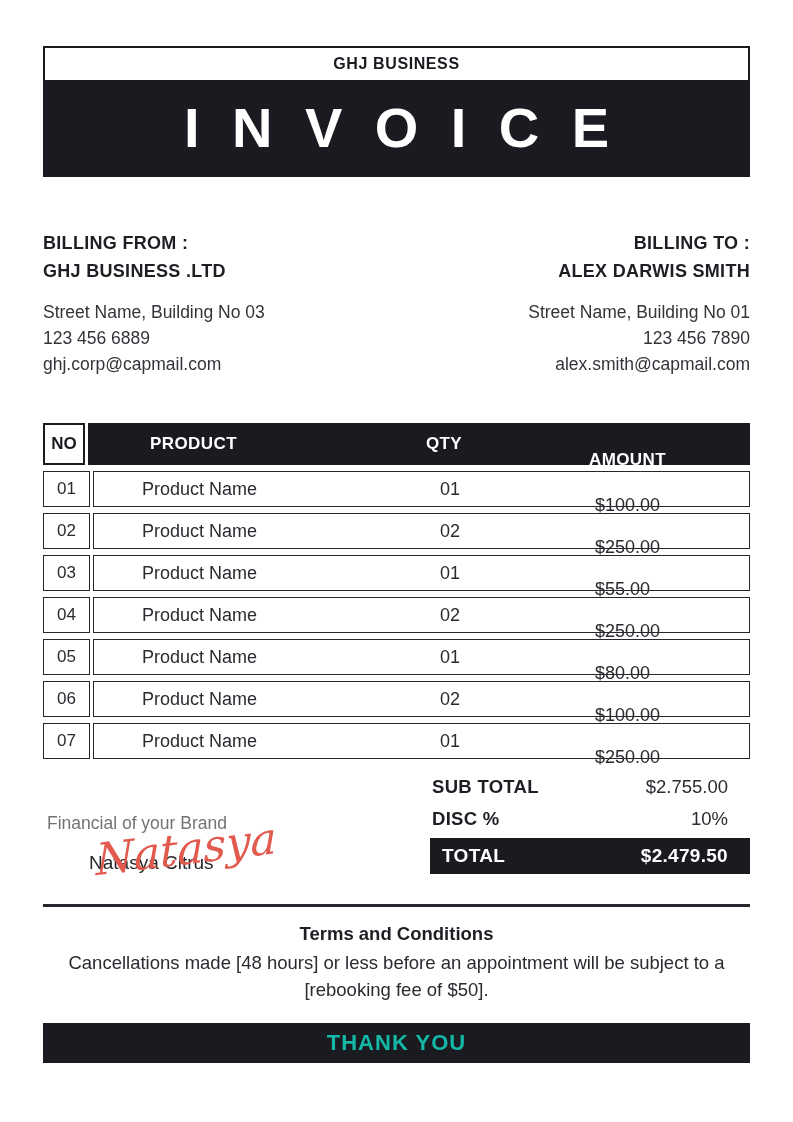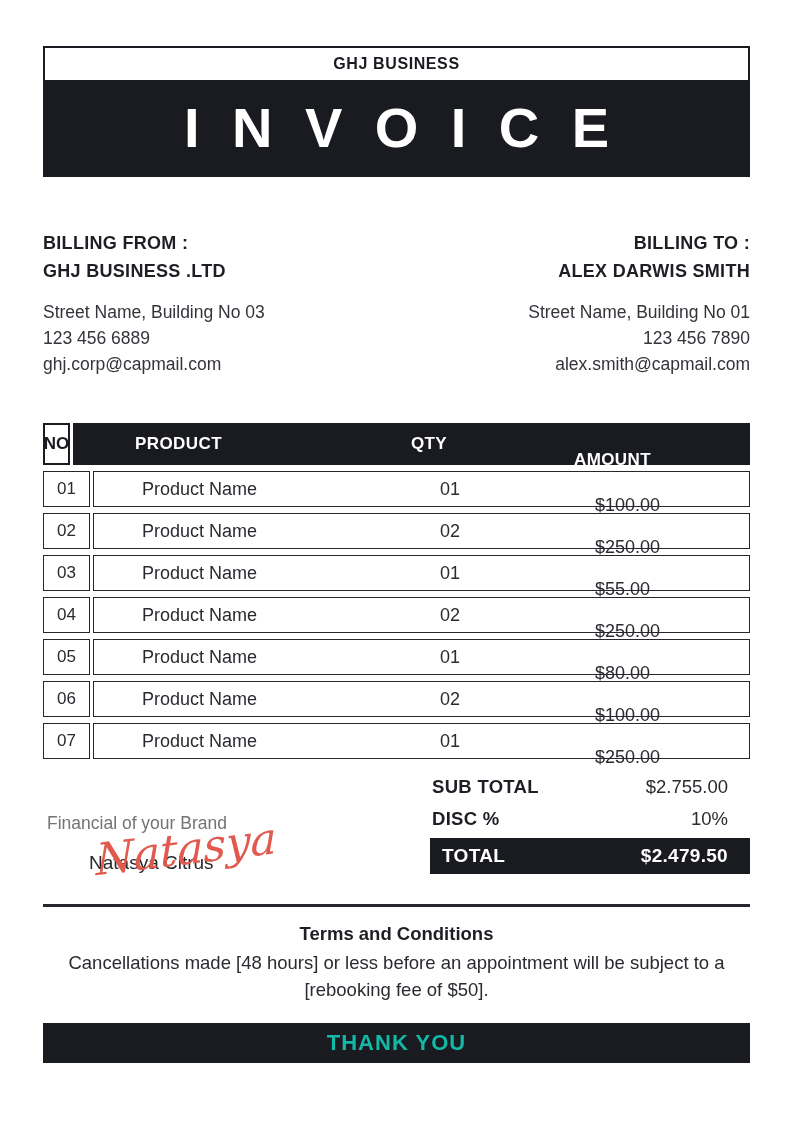--- a/index.html
+++ b/index.html
@@ -30,21 +30,21 @@
   .bill { font-size:18px; line-height:28px; }
   .bill.right { text-align:right; }
   .bill .lbl { font-weight:bold; font-size:18px; color:#1e1f24; letter-spacing:0.3px; }
   .bill .nm  { font-weight:bold; font-size:18px; color:#1e1f24; letter-spacing:0.3px; margin-top:0; }
   .bill .details { margin-top:14px; color:#33343a; font-size:17.5px; line-height:26px; }
 
   
   .tbl { margin-top:46px; }
   .t-head { display:flex; gap:3px; height:42px; }
   .no-hcell {
-    width:27px; border:2px solid #1a1b21; background:#ffffff;
+    width:42px; border:2px solid #1a1b21; background:#ffffff;
     display:flex; align-items:center; justify-content:center;
     font-weight:bold; font-size:17px; color:#1a1b21;
   }
   .head-bar {
     flex:1; background:#1a1b21; color:#ffffff;
     display:flex; align-items:center; font-weight:bold; font-size:17px; letter-spacing:0.4px;
   }
   .col-product { width:211px; text-align:center; }
   .col-qty     { width:290px; text-align:center; }
   .col-amount  { flex:1; text-align:left; padding-right:22px;margin-top:32px; }

